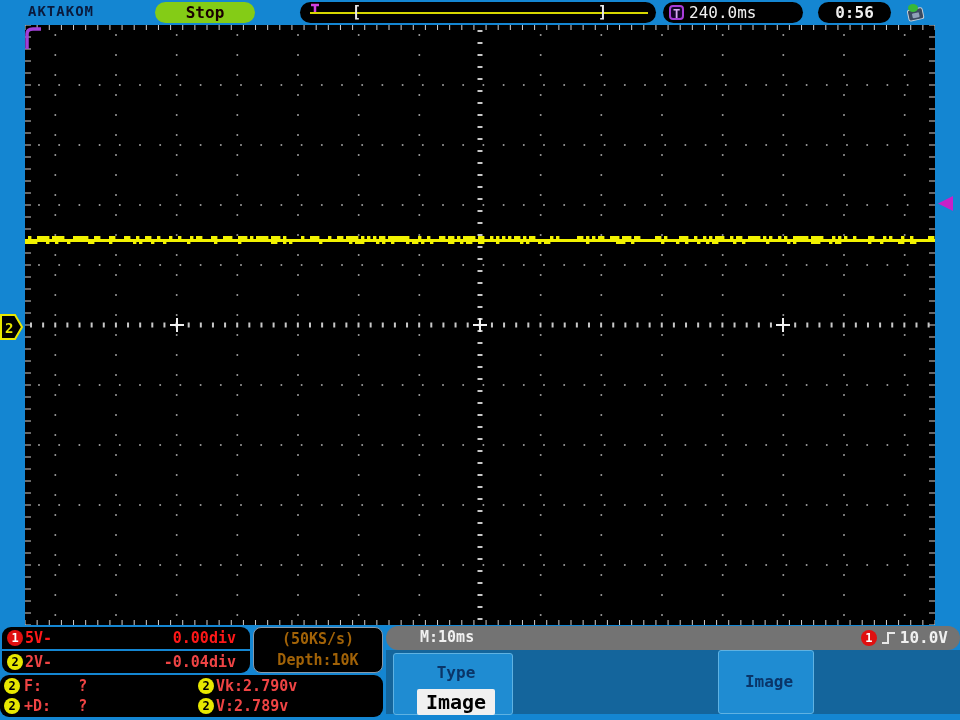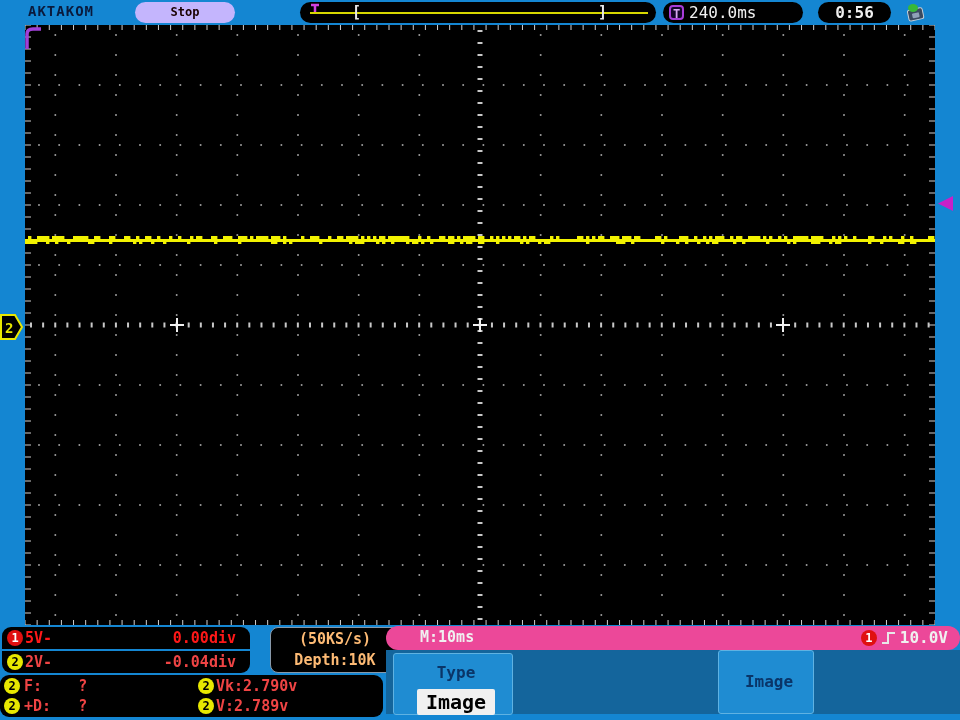--- a/index.html
+++ b/index.html
@@ -4,22 +4,22 @@
 <style>
   html,body{margin:0;padding:0;background:#222;}
   #scope{position:relative;width:960px;height:720px;background:#1486D2;overflow:hidden;
          font-family:"DejaVu Sans Mono","Liberation Mono",monospace;}
   .abs{position:absolute;}
   .pill{background:#000;border-radius:11px;}
   .pre{white-space:pre;}
 
   
   #brand{left:28px;top:3px;font-size:14px;font-weight:bold;color:#0A1A3C;letter-spacing:1px;}
-  #stop-pill{left:135px;top:2px;width:100px;height:21px;background:#c4b5fd;border-radius:11px;
-             text-align:center;line-height:21px;font-size:12px;font-weight:bold;color:#1A0000;}
+  #stop-pill{left:155px;top:2px;width:100px;height:21px;background:#84cc16;border-radius:11px;
+             text-align:center;line-height:21px;font-size:16px;font-weight:bold;color:#1A0000;}
   #pos-pill{left:300px;top:2px;width:356px;height:21px;}
   #pos-line{left:10px;top:10px;width:338px;height:2px;background:#D8D800;}
   .bracket{top:1px;color:#E8E8E8;font-size:15px;font-weight:bold;line-height:19px;}
   #time-pill{left:663px;top:2px;width:140px;height:21px;display:flex;align-items:center;padding-left:6px;box-sizing:border-box;}
   #trig-t-icon{width:15px;height:15px;border:2px solid #A83CD8;border-radius:4px;color:#D8A8F0;
                font-size:12px;font-weight:bold;text-align:center;line-height:15px;box-sizing:border-box;background:#14062A;}
   #trig-time{color:#F0F0F0;font-size:16px;font-weight:normal;margin-left:5px;}
   #clock-pill{left:818px;top:2px;width:73px;height:21px;text-align:center;line-height:21px;
               color:#F0F0F0;font-size:16px;font-weight:bold;}
 
@@ -36,23 +36,23 @@
   .ch-row .val{position:absolute;right:14px;}
   .circ{width:16px;height:16px;border-radius:50%;font-size:12px;font-weight:bold;
         text-align:center;line-height:16px;flex:0 0 16px;}
   .circ.red{background:#E01010;color:#fff;}
   .circ.yel{background:#E8E800;color:#000;}
   .ch1t{color:#FF1818;font-size:15px;font-weight:bold;}
   .ch2t{color:#ef4444;font-size:15px;font-weight:bold;}
   #ch-div{position:absolute;left:0;top:22px;width:100%;height:2px;background:#1486D2;}
 
   #rate-box{left:253px;top:627px;width:130px;height:46px;background:#000;border-radius:8px;border:1px solid #8899AA;
-            box-sizing:border-box;color:#fdba74;font-size:15px;font-weight:bold;text-align:center;line-height:21px;padding-top:1px;margin-left:17px;}
-
-  #right-strip{left:386px;top:626px;width:574px;height:24px;background:#ec4899;border-radius:12px;}
+            box-sizing:border-box;color:#a16207;font-size:15px;font-weight:bold;text-align:center;line-height:21px;padding-top:1px;}
+
+  #right-strip{left:386px;top:626px;width:574px;height:24px;background:#737373;border-radius:12px;}
   #tb-label{position:absolute;left:34px;top:2px;color:#F0F0F0;font-size:15px;font-weight:bold;}
   #trig-group{position:absolute;right:12px;top:2px;display:flex;align-items:center;gap:4px;}
   #trig-level{color:#F0F0F0;font-size:16px;font-weight:bold;}
 
   #meas-box{left:0px;top:675px;width:383px;height:42px;background:#000;border-radius:9px;}
   .meas-row{position:absolute;left:0;width:100%;height:20px;display:flex;align-items:center;}
   .meas-row .circ{margin-left:4px;}
   .meas-row .lbl{margin-left:4px;}
   .meas-row .circ2{position:absolute;left:194px;}
   .meas-row .val{position:absolute;left:216px;}

